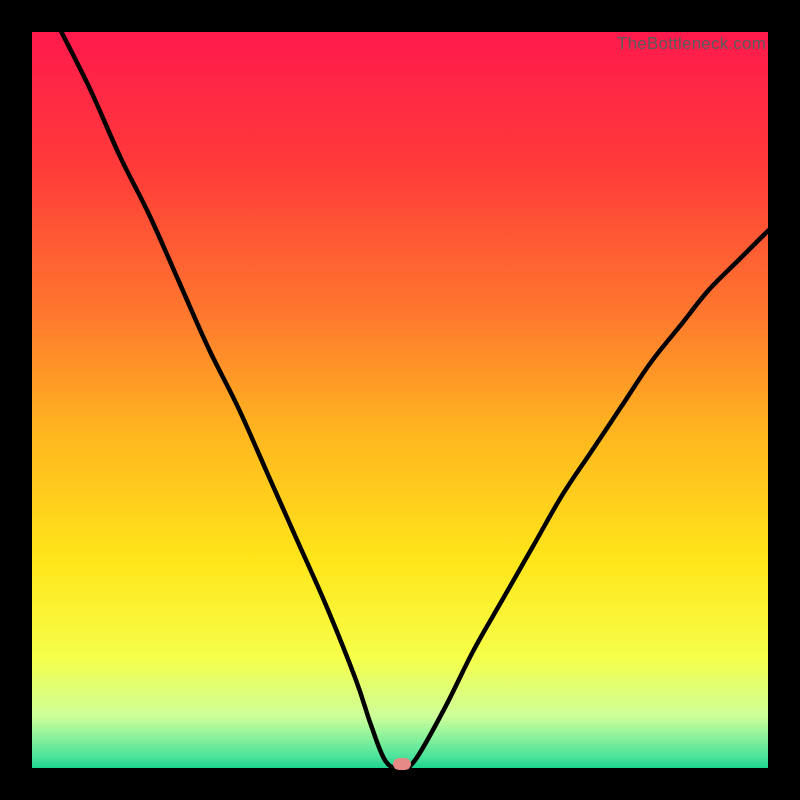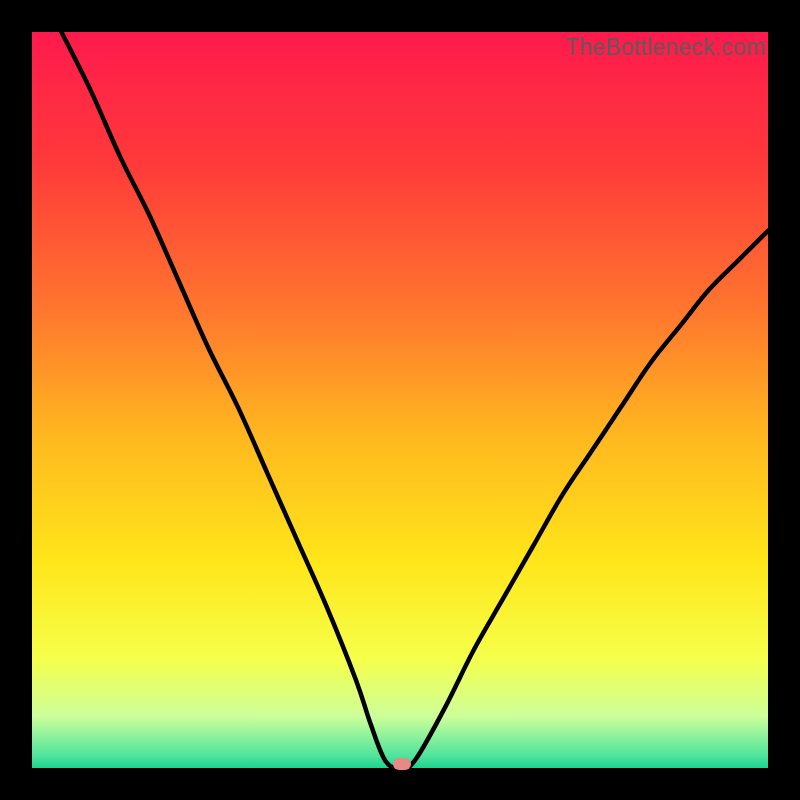--- a/index.html
+++ b/index.html
@@ -24,21 +24,21 @@
     left: 0;
     top: 0;
     width: 100%;
     height: 100%;
   }
   .watermark {
     position: absolute;
     top: 34px;
     right: 34px;
     color: #5b5b5b;
-    font-size: 23px;
+    font-size: 17px;
     font-weight: 500;
     letter-spacing: 0.2px;
     margin-left: 48px;
   }
   svg.curve {
     position: absolute;
     left: 0;
     top: 0;
     width: 100%;
     height: 100%;

